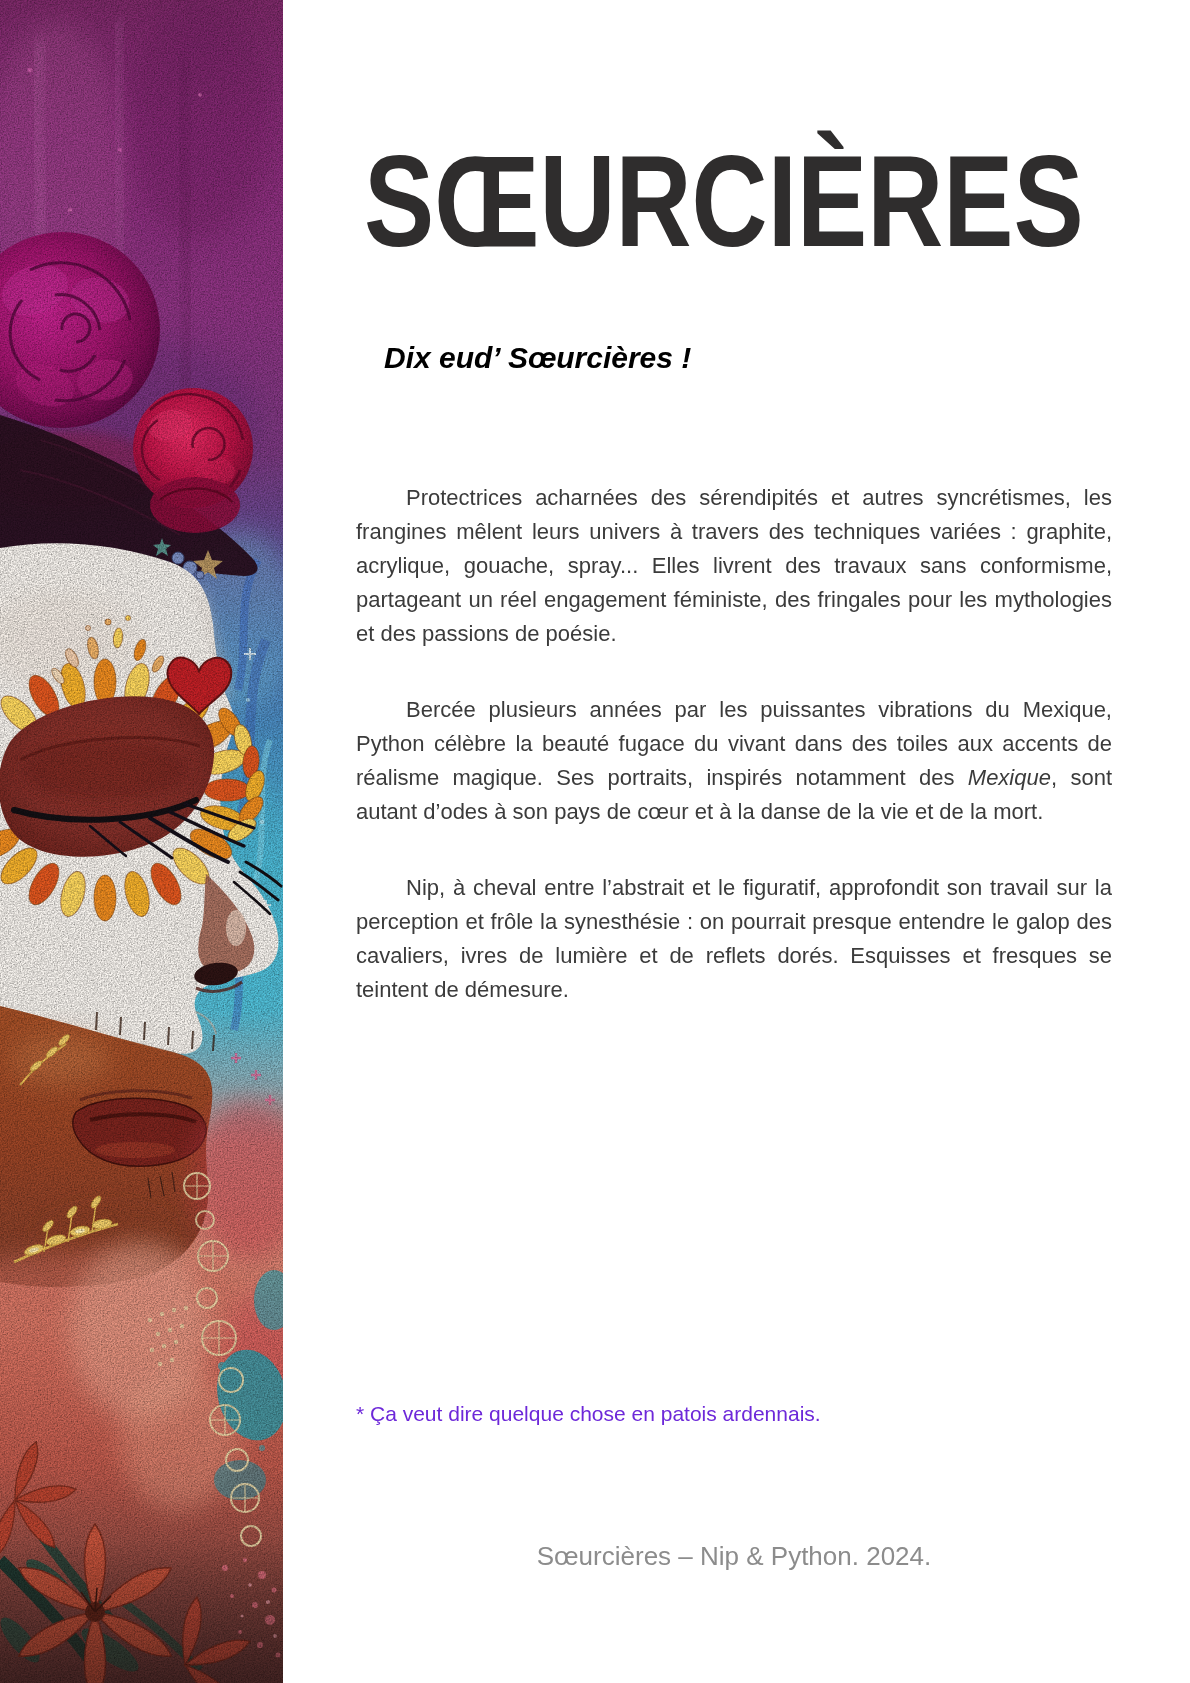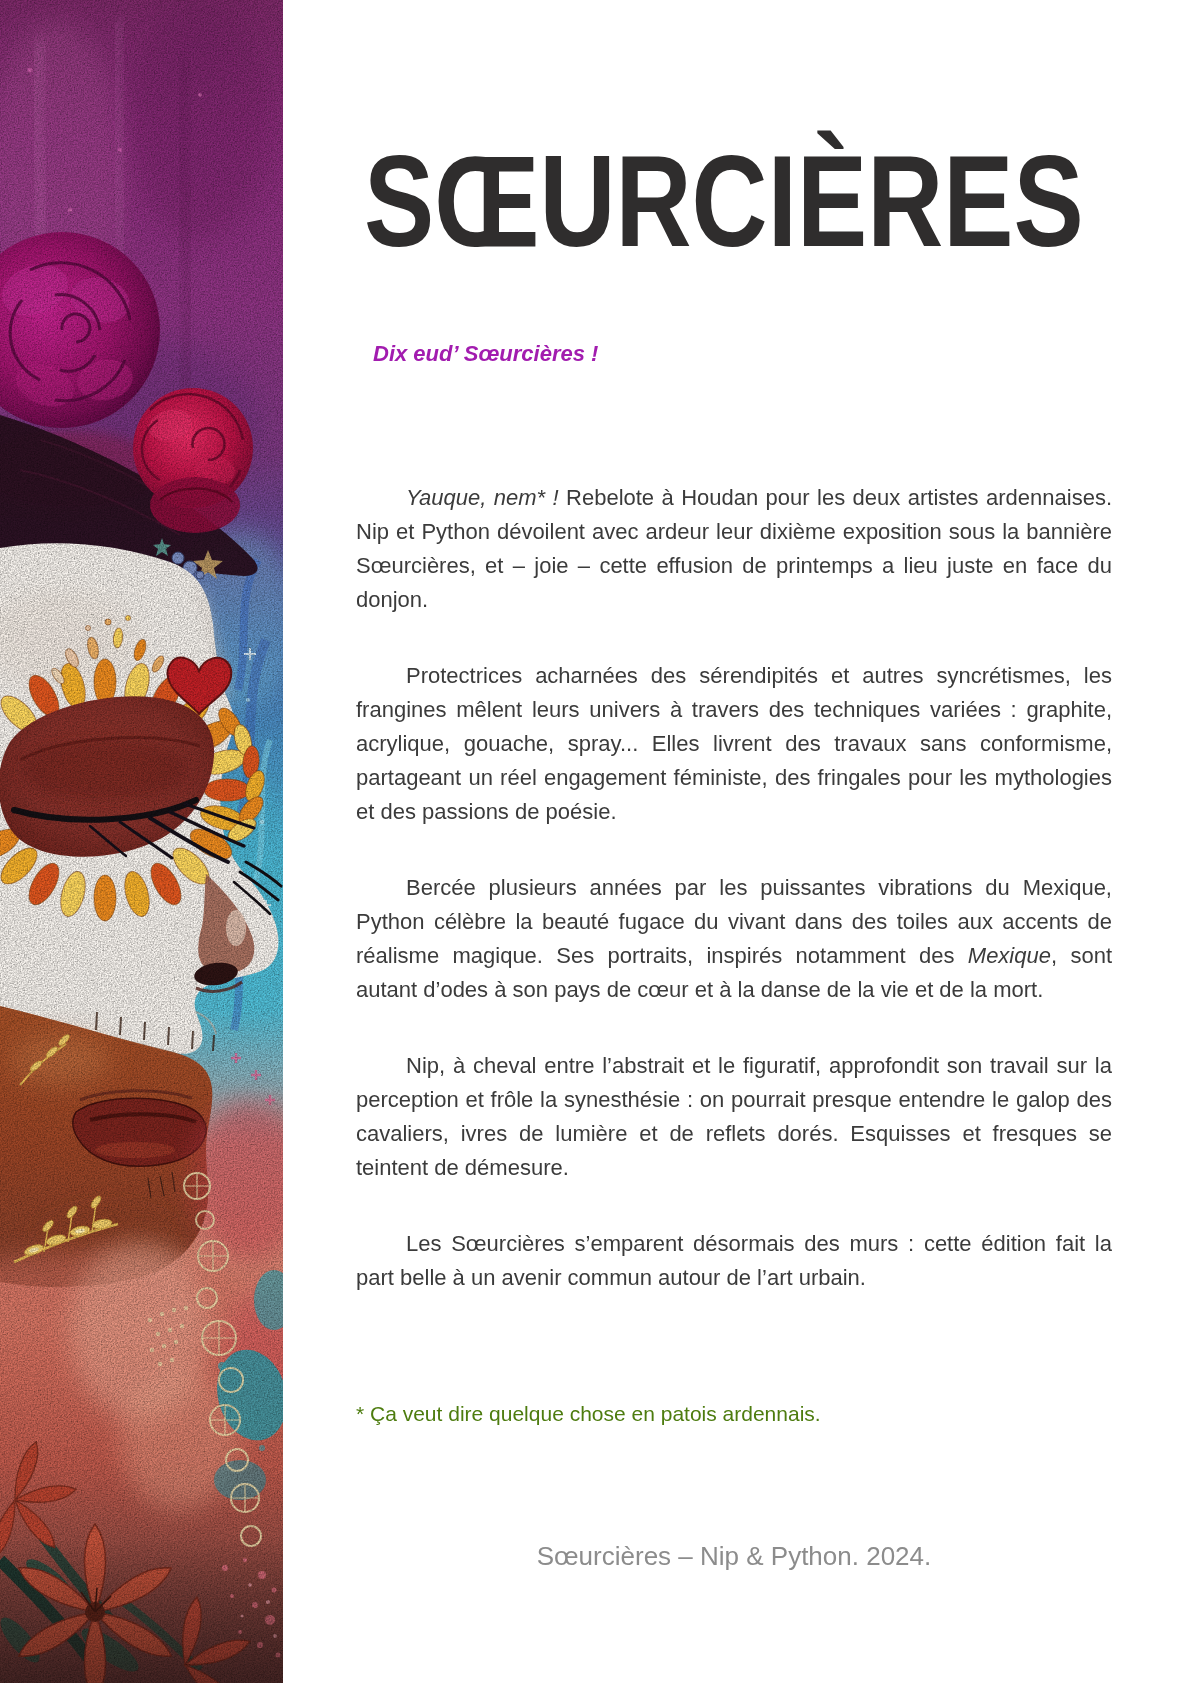--- a/index.html
+++ b/index.html
@@ -8,32 +8,32 @@
     font-family:"Liberation Sans",sans-serif;color:#3b3b3b;
   }
   .art{position:absolute;left:0;top:0;width:283px;height:1683px;display:block;}
   .title{
     position:absolute;left:364px;top:136px;margin:0;
     font-size:130px;font-weight:700;line-height:1;letter-spacing:0px;
     color:#2f2d2d;white-space:nowrap;
     transform:scaleX(0.81);transform-origin:0 50%;
   }
   .subtitle{
-    position:absolute;left:373px;top:341px;margin:0;
-    font-size:22px;font-weight:700;font-style:italic;color:#a21caf;white-space:nowrap;
+    position:absolute;left:384px;top:341px;margin:0;
+    font-size:30px;font-weight:700;font-style:italic;color:#000000;white-space:nowrap;
   }
   .bodytext{
     position:absolute;left:356px;top:481px;width:756px;
     font-size:22px;line-height:34px;text-align:justify;color:#3b3b3b;
   }
   .bodytext p{margin:0 0 42px 0;text-indent:50px;}
   .bodytext em{font-style:italic;}
   .footnote{
     position:absolute;left:356px;top:1402px;width:756px;
-    font-size:21px;color:#4d7c0f;
+    font-size:21px;color:#6d28d9;
   }
   .footer{
     position:absolute;left:356px;top:1541px;width:756px;text-align:center;
     font-size:26px;color:#8c8c8c;
   }
 </style>
 </head>
 <body>
 
 <div class="page">
@@ -409,23 +409,21 @@
 
     <rect x="0" y="1540" width="283" height="143" fill="url(#fadeDark)"></rect>
     <rect x="0" y="0" width="283" height="1683" fill="#2a0e20" filter="url(#grain)" opacity="0.4"></rect>
   </svg>
 
   <main>
     <h1 class="title">SŒURCIÈRES</h1>
     <h2 class="subtitle">Dix eud’ Sœurcières !</h2>
 
     <section class="bodytext">
-      <p><em>Yauque, nem* !</em><span> Rebelote à Houdan pour les deux artistes ardennaises. Nip et Python dévoilent avec ardeur leur dixième exposition sous la bannière Sœurcières, et – joie – cette effusion de printemps a lieu juste en face du donjon.</span></p>
       <p><span>Protectrices acharnées des sérendipités et autres syncrétismes, les frangines mêlent leurs univers à travers des techniques variées : graphite, acrylique, gouache, spray... Elles livrent des travaux sans conformisme, partageant un réel engagement féministe, des fringales pour les mythologies et des passions de poésie.</span></p>
       <p><span>Bercée plusieurs années par les puissantes vibrations du Mexique, Python célèbre la beauté fugace du vivant dans des toiles aux accents de réalisme magique. Ses portraits, inspirés notamment des </span><em>Mexique</em><span>, sont autant d’odes à son pays de cœur et à la danse de la vie et de la mort.</span></p>
       <p><span>Nip, à cheval entre l’abstrait et le figuratif, approfondit son travail sur la perception et frôle la synesthésie : on pourrait presque entendre le galop des cavaliers, ivres de lumière et de reflets dorés. Esquisses et fresques se teintent de démesure.</span></p>
-      <p><span>Les Sœurcières s’emparent désormais des murs : cette édition fait la part belle à un avenir commun autour de l’art urbain.</span></p>
     </section>
 
     <div class="footnote">* Ça veut dire quelque chose en patois ardennais.</div>
     <div class="footer">Sœurcières – Nip &amp; Python. 2024.</div>
   </main>
 </div>
 
 </body></html>

